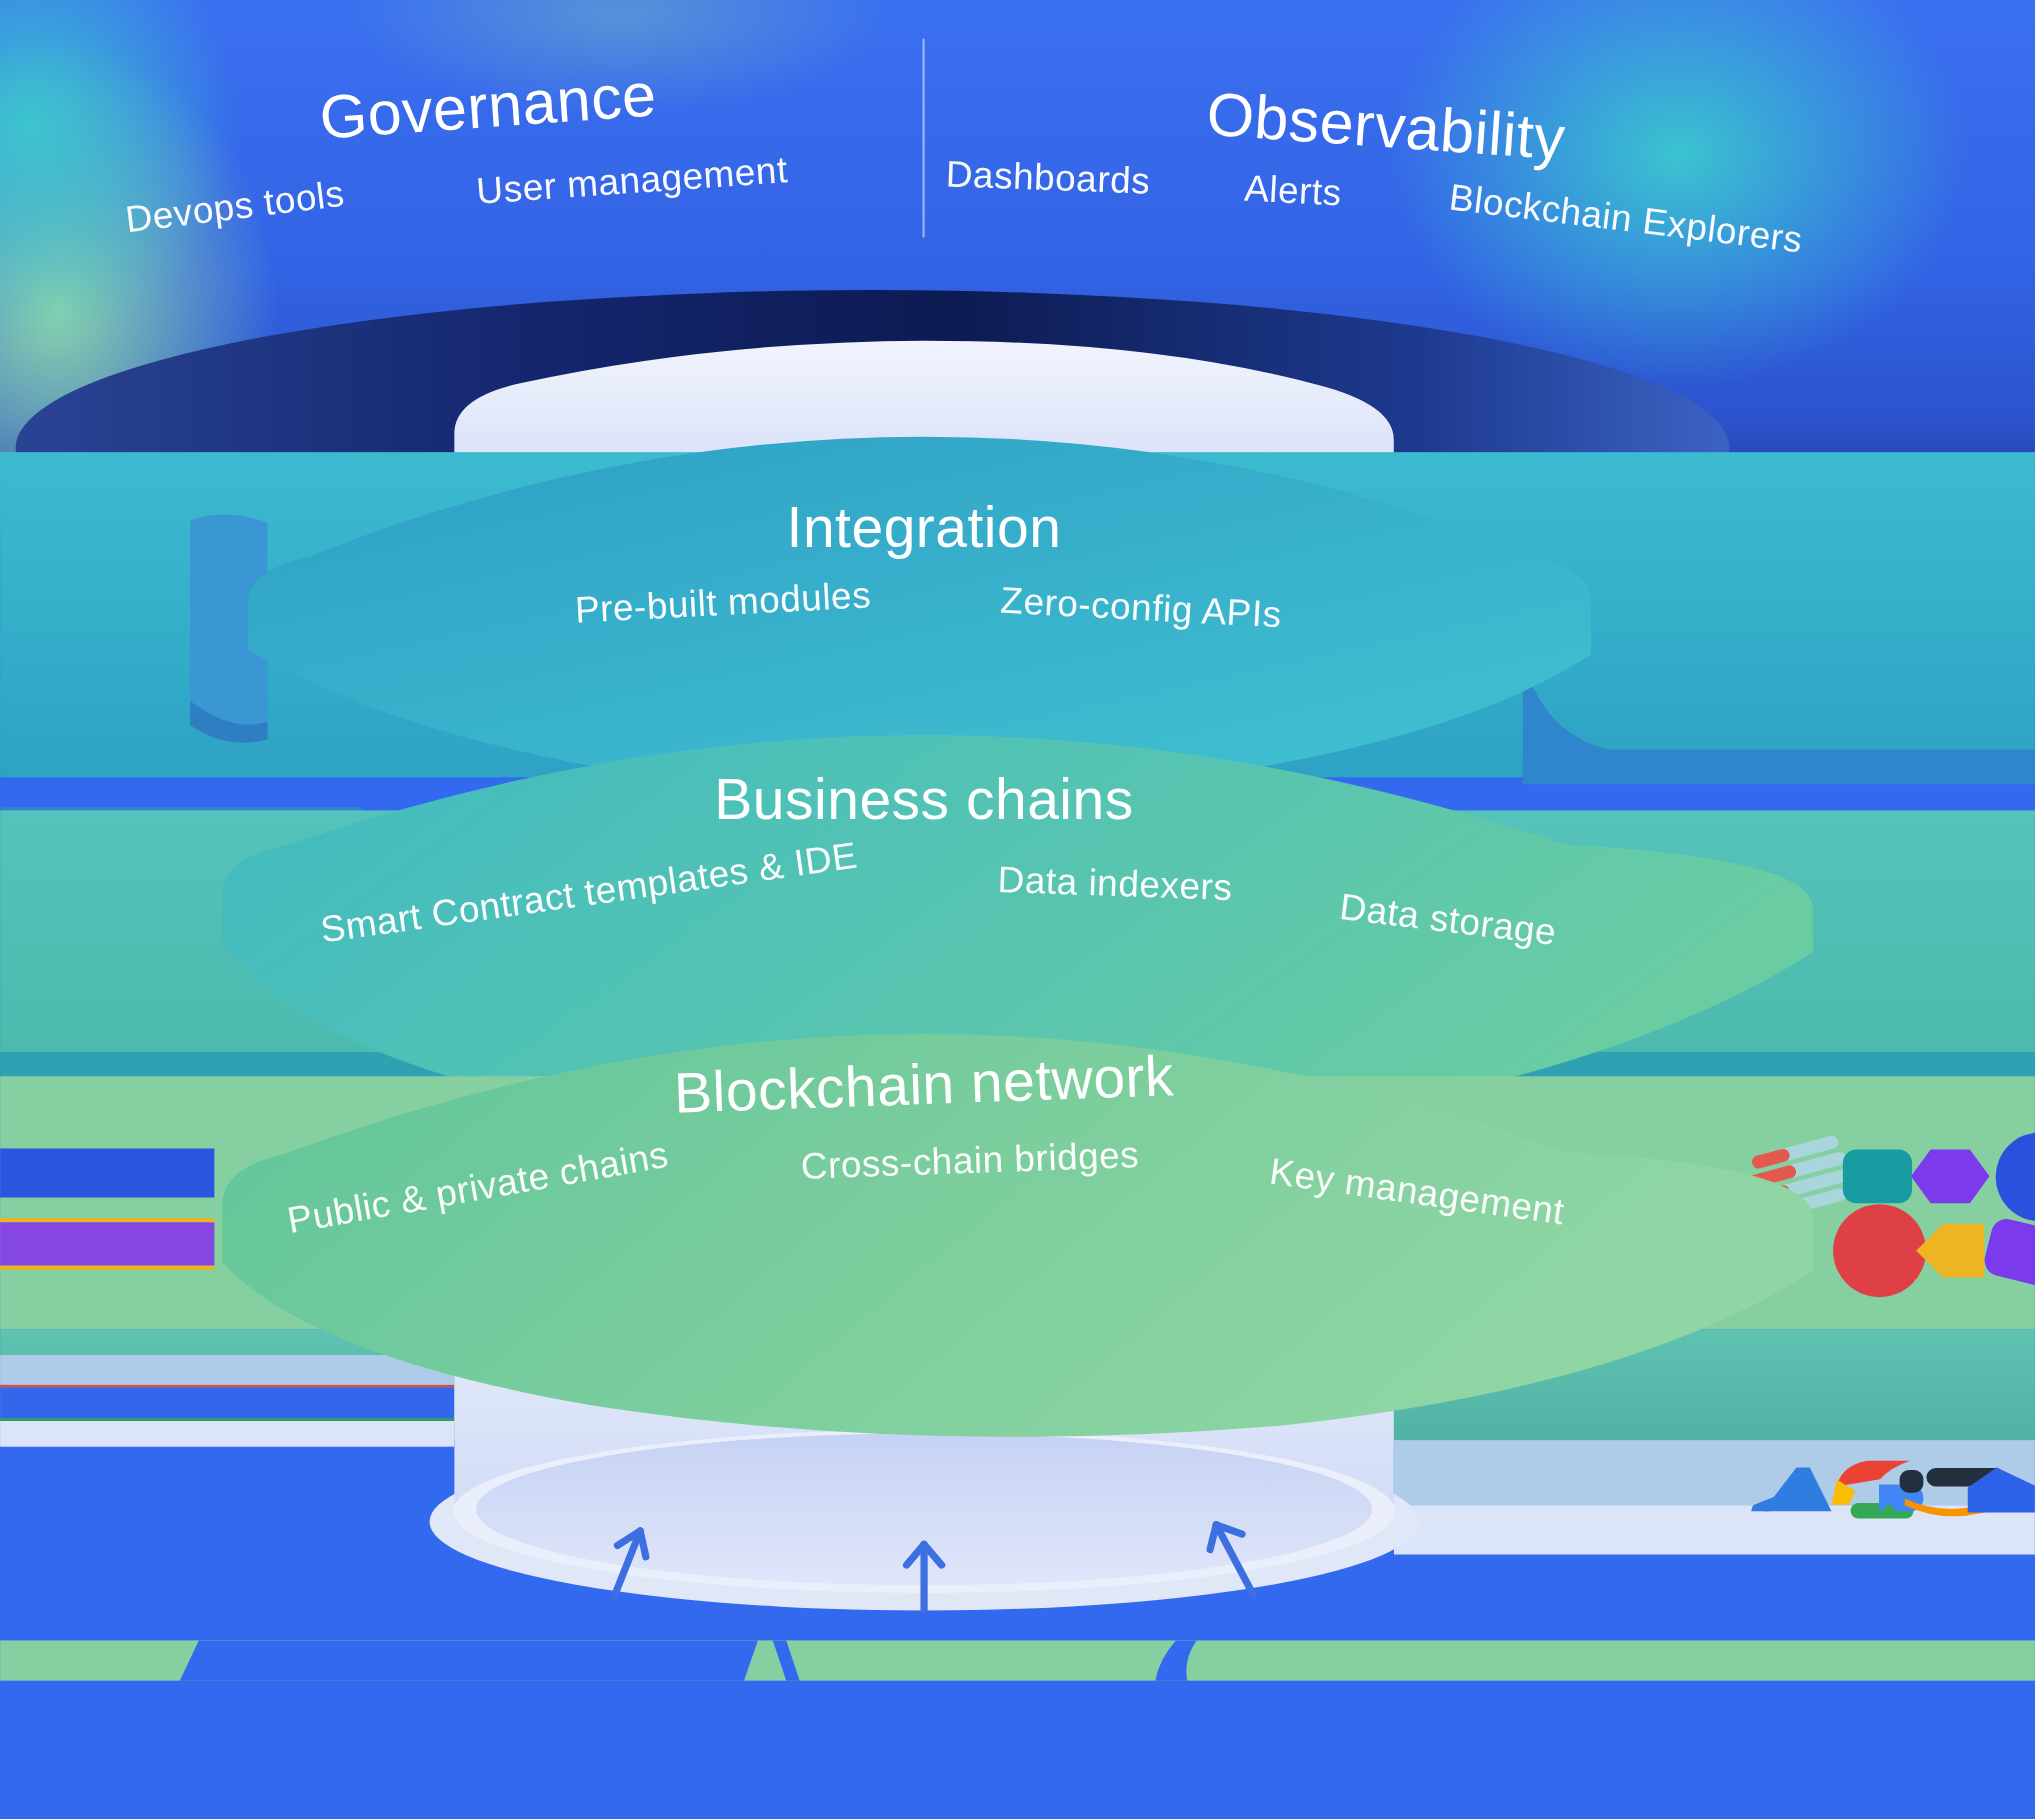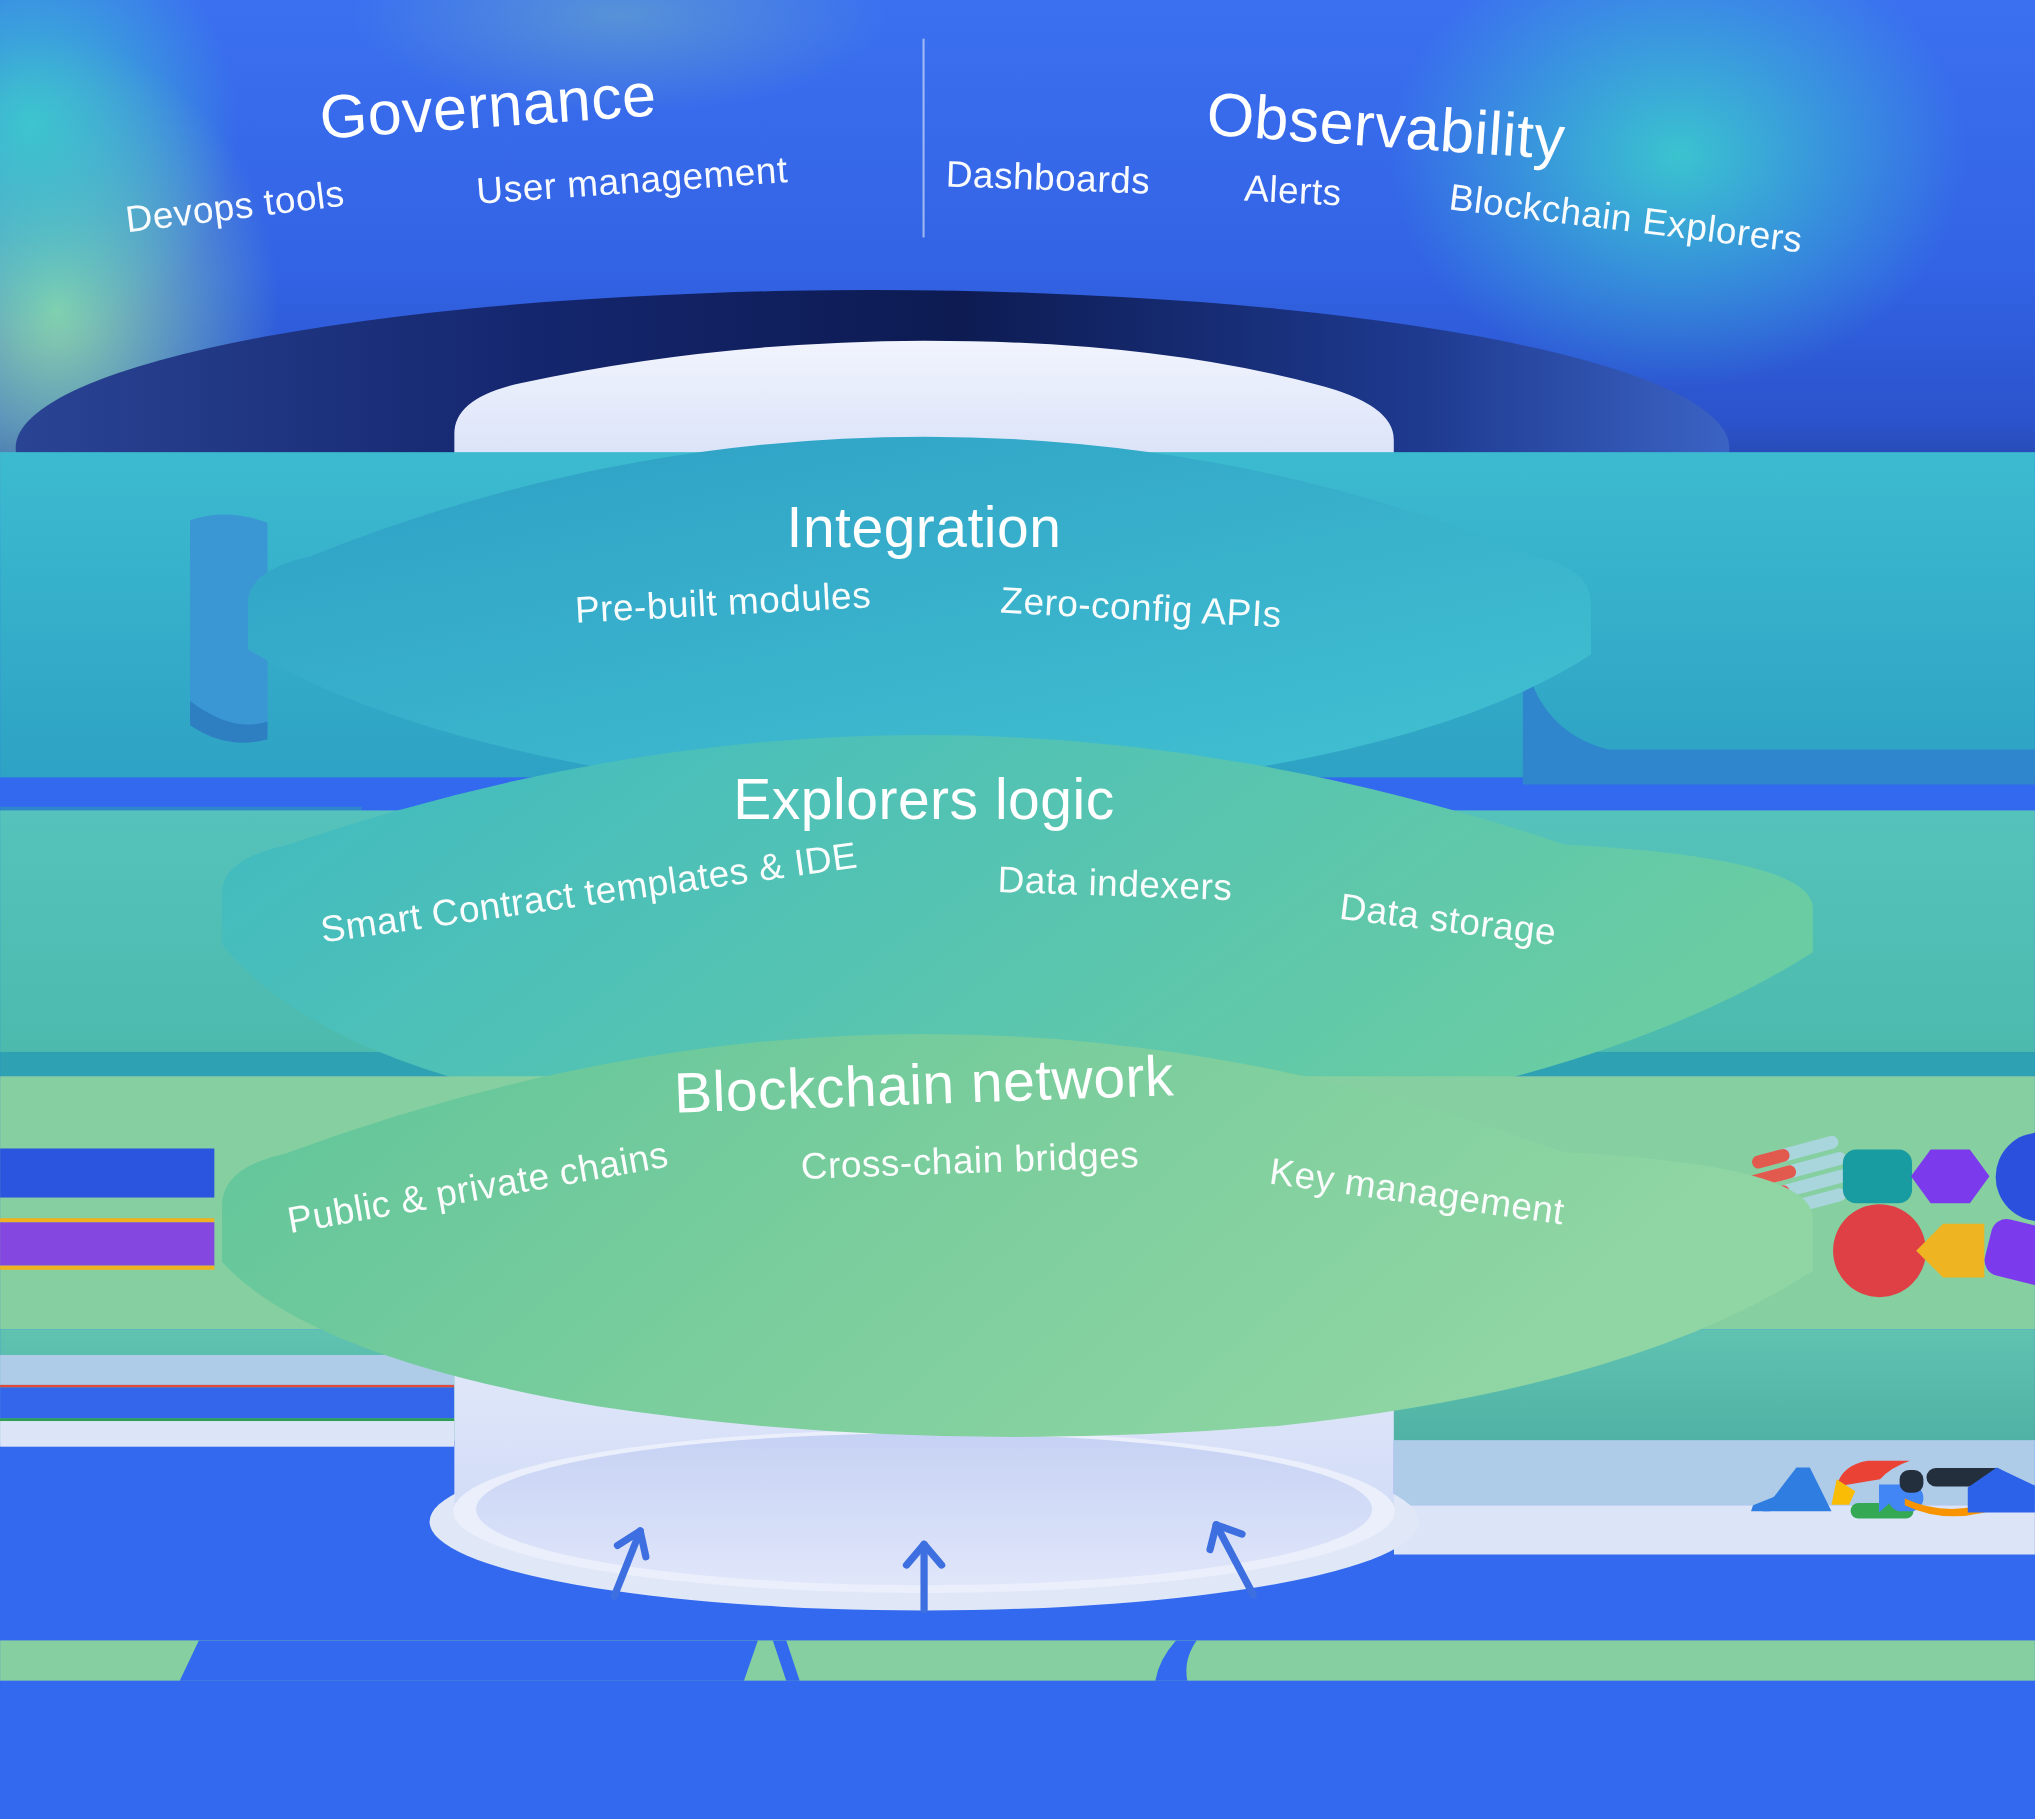--- a/index.html
+++ b/index.html
@@ -218,21 +218,21 @@
 
 <div class="t title" style="--x:1386px;--y:126px;--r:4deg;--fs:61px">Observability</div>
 <div class="t sub" style="--x:1048px;--y:178px;--r:2deg;--fs:37px">Dashboards</div>
 <div class="t sub" style="--x:1293px;--y:191px;--r:3deg;--fs:37px">Alerts</div>
 <div class="t sub" style="--x:1626px;--y:219px;--r:7deg;--fs:37px">Blockchain Explorers</div>
 
 <div class="t title" style="--x:924px;--y:527px;--r:0deg;--fs:57px">Integration</div>
 <div class="t sub" style="--x:723px;--y:603px;--r:-3deg;--fs:37px">Pre-built modules</div>
 <div class="t sub" style="--x:1141px;--y:608px;--r:3deg;--fs:37px">Zero-config APIs</div>
 
-<div class="t title" style="--x:924px;--y:799px;--r:0deg;--fs:57px">Explorers logic</div>
+<div class="t title" style="--x:924px;--y:799px;--r:0deg;--fs:57px">Business chains</div>
 <div class="t sub" style="--x:589px;--y:893px;--r:-8deg;--fs:37px">Smart Contract templates &amp; IDE</div>
 <div class="t sub" style="--x:1115px;--y:884px;--r:2deg;--fs:37px">Data indexers</div>
 <div class="t sub" style="--x:1448px;--y:920px;--r:7deg;--fs:37px">Data storage</div>
 
 <div class="t title" style="--x:924px;--y:1084px;--r:-2deg;--fs:57px">Blockchain network</div>
 <div class="t sub" style="--x:478px;--y:1188px;--r:-10deg;--fs:37px">Public &amp; private chains</div>
 <div class="t sub" style="--x:970px;--y:1161px;--r:-2deg;--fs:37px">Cross-chain bridges</div>
 <div class="t sub" style="--x:1417px;--y:1192px;--r:8deg;--fs:37px">Key management</div>
 
 

